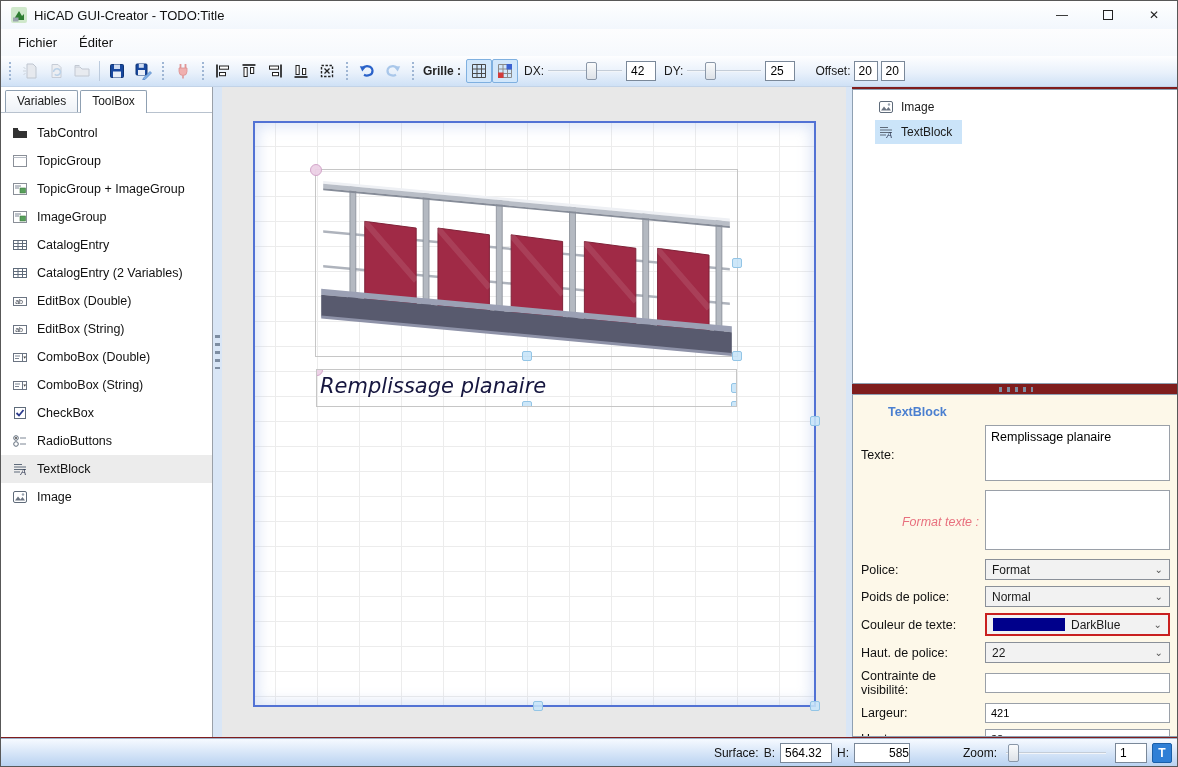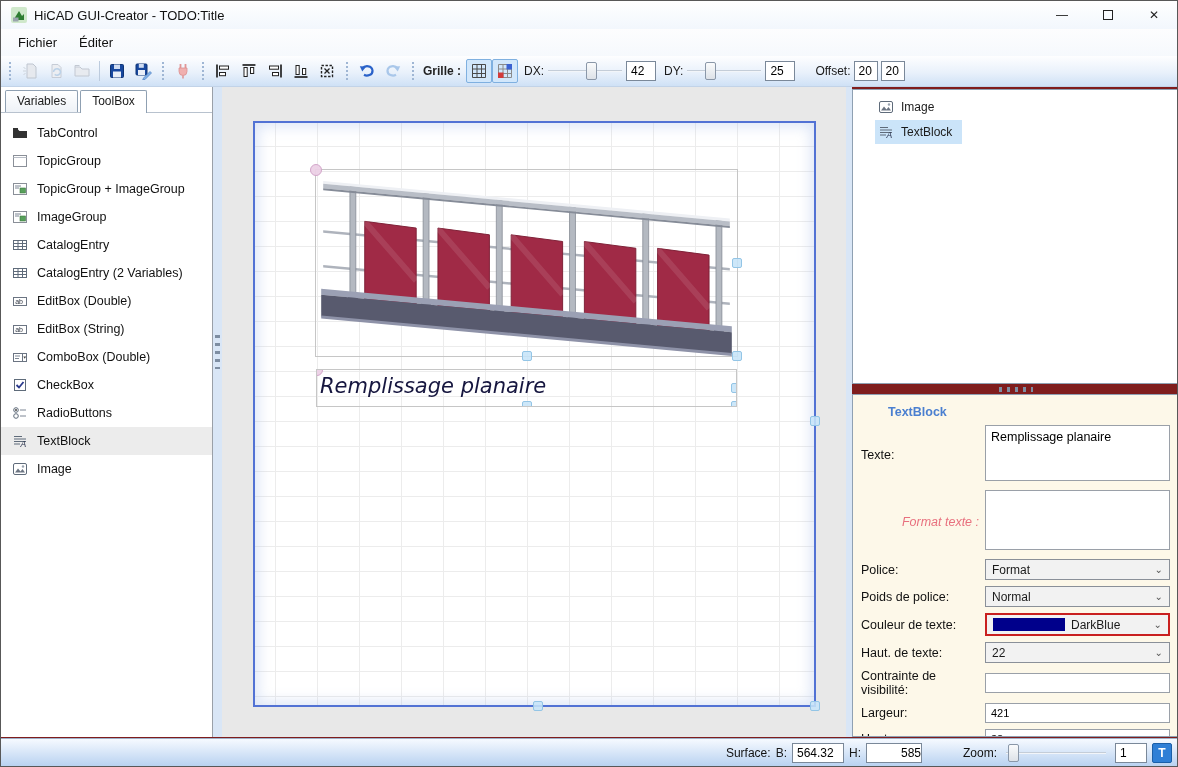--- a/index.html
+++ b/index.html
@@ -320,20 +320,29 @@
         <svg width="16" height="16" viewBox="0 0 16 16">
             <rect x="1.5" y="4.5" width="13" height="8" fill="#fff" stroke="#6b7482"></rect>
             <path d="M10.5 4.5v8" stroke="#6b7482"></path>
             <path d="M11.3 7.5l1.4 2.2 1.4-2.2z" fill="#444"></path>
             <path d="M3 7h5M3 9.5h4" stroke="#7d8694"></path>
           </svg>
         <span class="lbl">ComboBox (Double)</span>
       </div>
       <div class="tool-item">
         <svg width="16" height="16" viewBox="0 0 16 16">
+            <rect x="1.5" y="4.5" width="13" height="8" fill="#fff" stroke="#6b7482"></rect>
+            <path d="M10.5 4.5v8" stroke="#6b7482"></path>
+            <path d="M11.3 7.5l1.4 2.2 1.4-2.2z" fill="#444"></path>
+            <path d="M3 7h5M3 9.5h4" stroke="#7d8694"></path>
+          </svg>
+        <span class="lbl">ComboBox (String)</span>
+      </div>
+      <div class="tool-item">
+        <svg width="16" height="16" viewBox="0 0 16 16">
             <rect x="2.5" y="2.5" width="11" height="11" fill="#fff" stroke="#5f6b7a"></rect>
             <path d="M4.5 8l2.5 2.5 4.5-5.5" stroke="#2b3a8c" stroke-width="1.8" fill="none"></path>
           </svg>
         <span class="lbl">CheckBox</span>
       </div>
       <div class="tool-item">
         <svg width="16" height="16" viewBox="0 0 16 16">
             <circle cx="4" cy="5" r="2.3" fill="#fff" stroke="#5f6b7a"></circle>
             <circle cx="4" cy="5" r="1" fill="#444"></circle>
             <circle cx="4" cy="11" r="2.3" fill="#fff" stroke="#5f6b7a"></circle>
@@ -486,21 +495,21 @@
         <div class="pcontrol">
             <div class="combo red">
           <span class="swatch"></span>
           <span>DarkBlue</span>
           <span class="chev">⌄</span>
         </div>
           </div>
       </div>
 
       <div class="prop-row">
-        <span class="plabel">Haut. de texte:</span>
+        <span class="plabel">Haut. de police:</span>
         <div class="pcontrol">
             <div class="combo">
           <span>22</span>
           <span class="chev">⌄</span>
         </div>
           </div>
       </div>
 
       <div class="prop-row">
         <span class="plabel">Contrainte de visibilité:</span>
@@ -518,21 +527,21 @@
       </div>
     </div>
   </div>
 
   <div class="statusbar">
     <span class="sb-label">Surface:</span>
     <span>B:</span>
     <input class="sb-input" style="width: 52px;" value="564.32">
     <span>H:</span>
     <input class="sb-input" style="width: 56px; text-align: right;" value="585">
-    <span class="sb-label" style="margin-left:36px">Zoom:</span>
+    <span class="sb-label" style="margin-left:48px">Zoom:</span>
     <div class="tslider sb-slider">
         <div class="track"></div>
         <div class="thumb" style="left:2px"></div>
       </div>
     <input class="sb-input" style="width: 32px;" value="1">
     <div class="t-btn">T</div>
   </div>
 
 </div>
 

